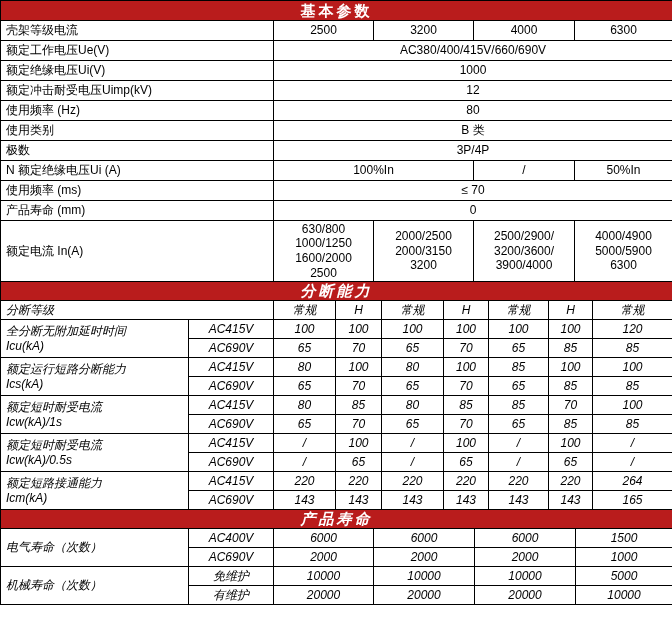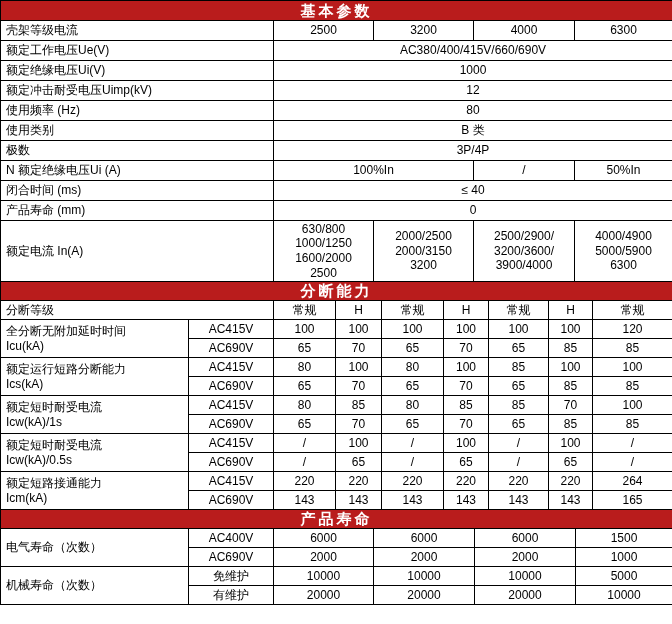--- a/index.html
+++ b/index.html
@@ -1,19 +1,19 @@
 <!DOCTYPE html>
 <html><head>
 <meta charset="utf-8">
 <style>
   html,body{margin:0;padding:0;background:#ffffff;}
   body{width:672px;font-family:"Liberation Sans",sans-serif;color:#000;}
   .wrap{width:672px;}
   table{border-collapse:collapse;table-layout:fixed;width:672px;}
-  table+table{margin-top:-1px;}
+  table+table{margin-top:-1px;font-style:italic;}
   td{border:1px solid #000;font-size:12px;text-align:center;vertical-align:middle;padding:0;overflow:hidden;line-height:1.2;}
   td.lbl{text-align:left;padding-left:5px;margin-left:48px;}
   td.sec{background:#b91c1c;color:#ffffff;font-size:15px;font-weight:bold;letter-spacing:3px;}
   td.multi{white-space:pre-line;line-height:1.22;}
   tr.h20{height:20px;}
   tr.h19{height:19px;}
   tr.h61{height:61px;}
 </style>
 </head>
 <body>
@@ -63,22 +63,22 @@
       <td class="lbl">极数</td>
       <td colspan="4">3P/4P</td>
     </tr>
     <tr class="h20">
       <td class="lbl">N 额定绝缘电压Ui (A)</td>
       <td colspan="2">100%In</td>
       <td>/</td>
       <td>50%In</td>
     </tr>
     <tr class="h20">
-      <td class="lbl">闭合时间 (ms)</td>
-      <td colspan="4">≤ 40</td>
+      <td class="lbl">使用频率 (ms)</td>
+      <td colspan="4">≤ 70</td>
     </tr>
     <tr class="h20">
       <td class="lbl">产品寿命 (mm)</td>
       <td colspan="4">0</td>
     </tr>
     <tr class="h61">
       <td class="lbl">额定电流 In(A)</td>
       <td class="multi">630/800
 1000/1250
 1600/2000

